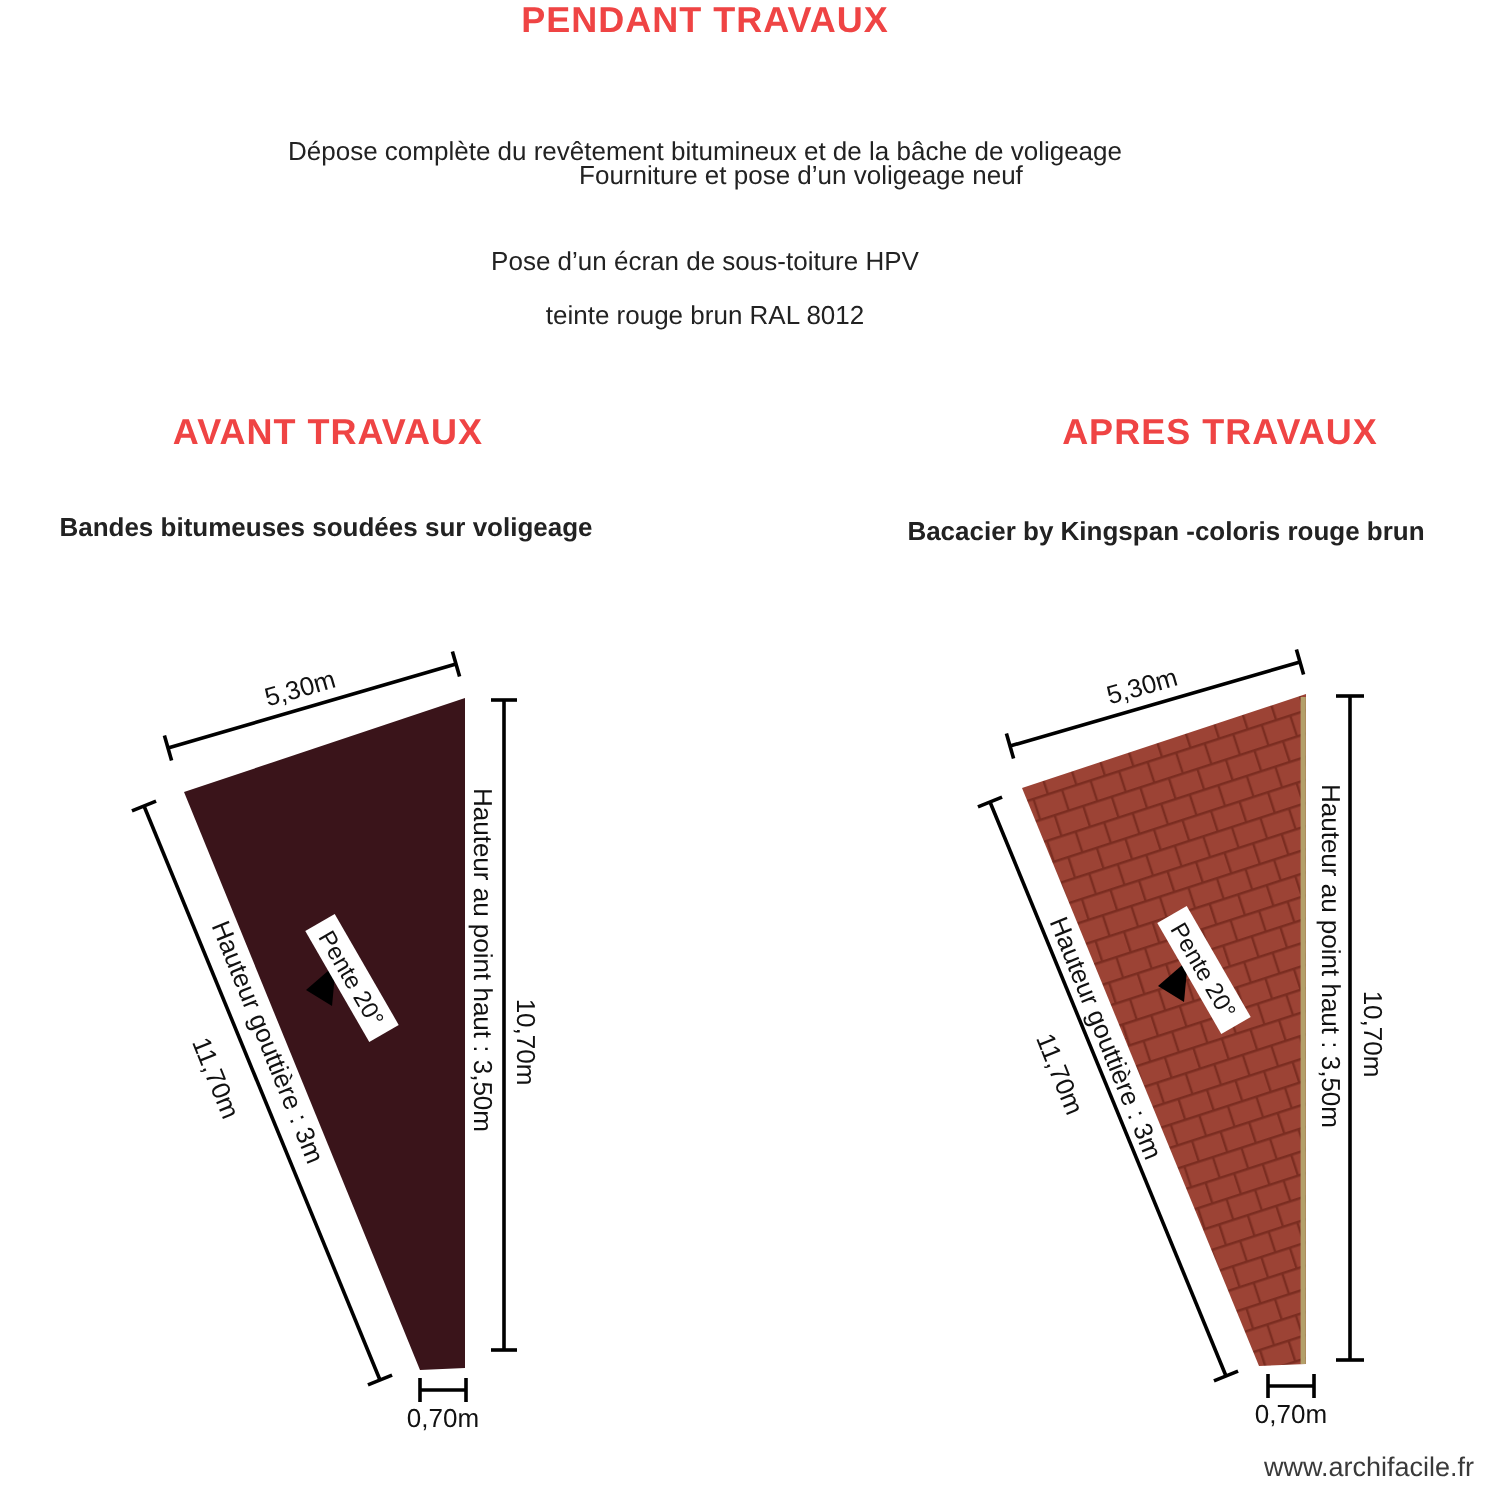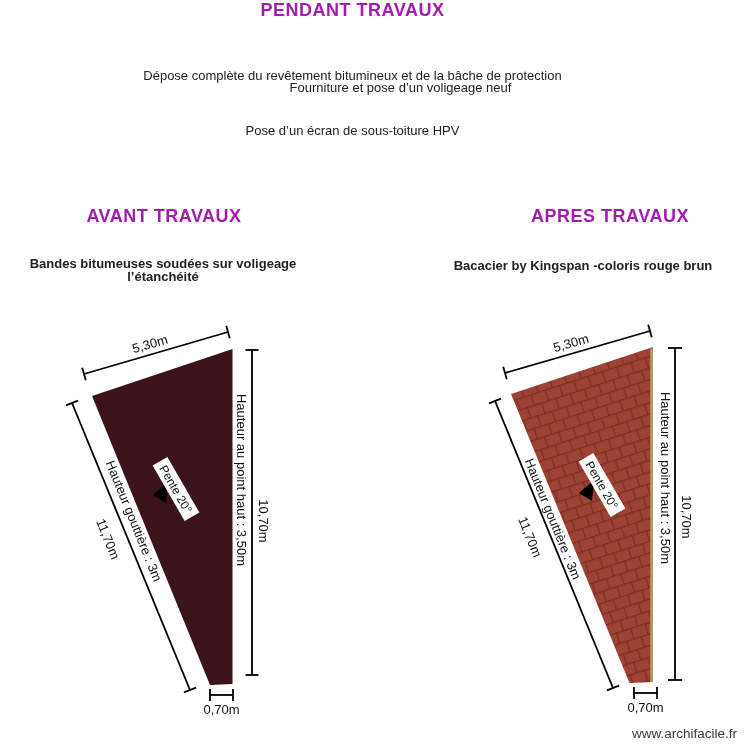--- a/index.html
+++ b/index.html
@@ -1,42 +1,42 @@
 <!DOCTYPE html>
 <html><head>
 <meta charset="utf-8">
 <style>
   html,body{margin:0;padding:0;background:#ffffff;}
   body{width:750px;height:750px;position:relative;overflow:hidden;
        font-family:"Liberation Sans", sans-serif;color:#1c1c1c;}
   .abs{position:absolute;}
   .center{text-align:center;}
-  .h1{font-size:18px;font-weight:bold;letter-spacing:.5px;color:#a21caf;}
+  .h1{font-size:18px;font-weight:bold;letter-spacing:.5px;color:#ef4444;}
   .body-line{font-size:13px;color:#222;}
   .desc{font-size:13px;line-height:12.5px;color:#222;font-weight:bold;}
   .watermark{font-size:13.5px;color:#3a3a3a;}
   svg text{font-family:"Liberation Sans", sans-serif;fill:#111;}
   .dim-label{font-size:13px;}
   .pente-label{font-size:12px;}
 </style>
 </head>
 <body>
 
 <div class="abs center h1" style="left:0;top:31;width:705px;">PENDANT TRAVAUX</div>
 
-<div class="abs center body-line" style="left:0;top:68px;width:705px;">Dépose complète du revêtement bitumineux et de la bâche de protection</div>
+<div class="abs center body-line" style="left:0;top:68px;width:705px;">Dépose complète du revêtement bitumineux et de la bâche de voligeage</div>
 <div class="abs center body-line" style="left:0;top:80px;width:705px;margin-left:48px;">Fourniture et pose d’un voligeage neuf</div>
 <div class="abs center body-line" style="left:0;top:123px;width:705px;">Pose d’un écran de sous-toiture HPV</div>
 <div class="abs center body-line" style="left:0;top:151px;width:705px;line-height:14px;">
+  <div>teinte rouge brun RAL 8012</div>
 </div>
 
 <div class="abs center h1" style="left:14px;top:206px;width:300px;">AVANT TRAVAUX</div>
 <div class="abs center desc" style="left:13px;top:258px;width:300px;">
   <div>Bandes bitumeuses soudées sur voligeage</div>
-  <div>l’étanchéité</div>
 </div>
 
 <div class="abs center h1" style="left:460px;top:206px;width:300px;">APRES TRAVAUX</div>
 <div class="abs center desc" style="left:433px;top:260px;width:300px;">
   <div>Bacacier by Kingspan -coloris rouge brun</div>
 </div>
 
 <svg class="abs" style="left:0;top:0;" width="750" height="750" viewBox="0 0 750 750">
   <defs>
     <pattern id="tiles" patternUnits="userSpaceOnUse" width="15" height="22" patternTransform="rotate(-18)">

